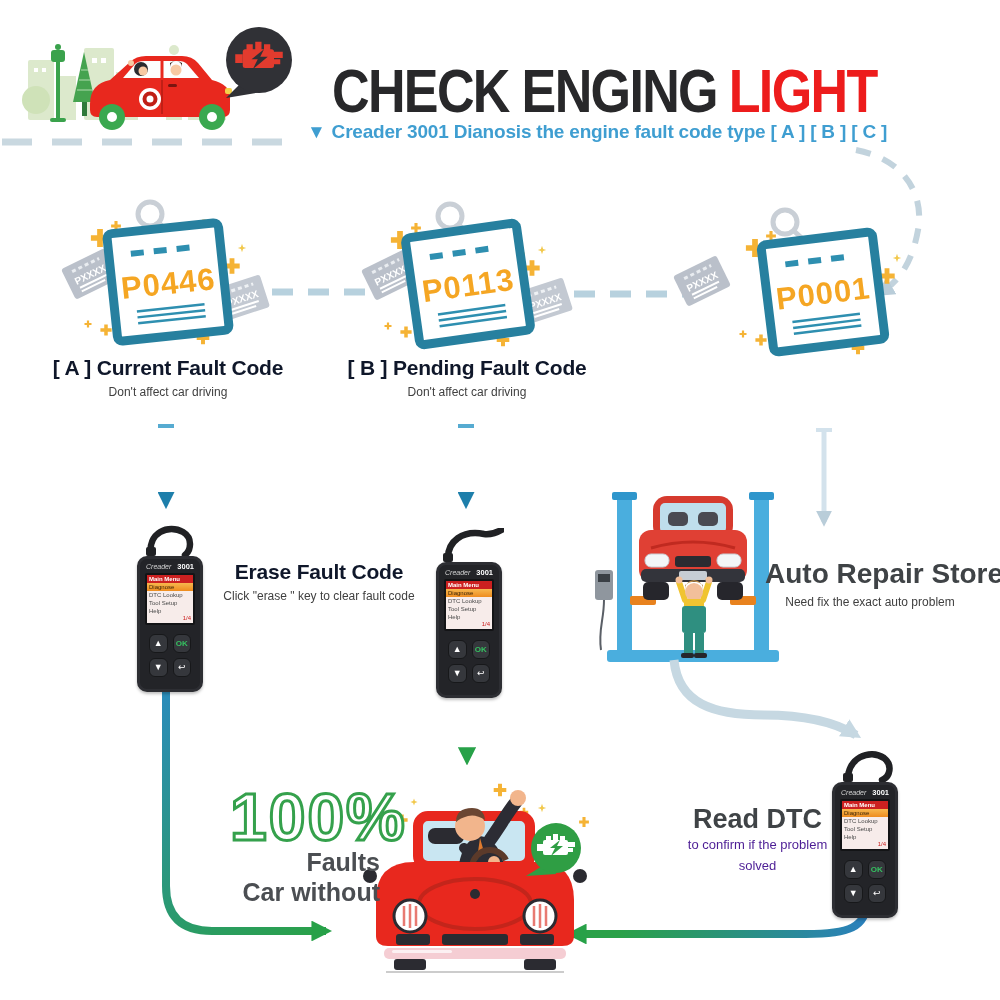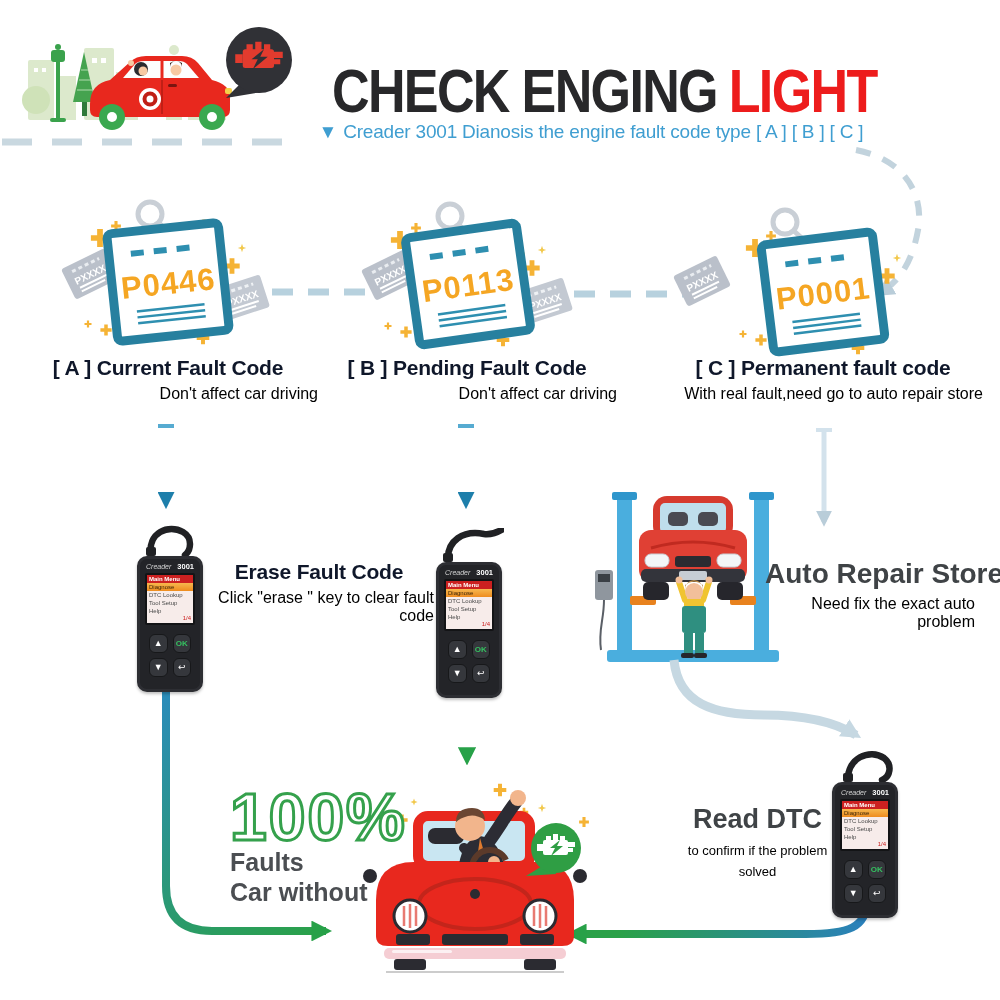--- a/index.html
+++ b/index.html
@@ -6,37 +6,37 @@
   #stage{position:relative;width:1000px;height:1000px;background:#fff;overflow:hidden;
          font-family:"Liberation Sans","DejaVu Sans",sans-serif;}
   .abs{position:absolute;}
   .center{text-align:center;}
   svg{display:block;}
 
   
   .h-title{font-size:62px;font-weight:bold;color:#28282a;letter-spacing:-2px;white-space:nowrap;
            transform:scaleX(.84);transform-origin:center;line-height:1;}
   .h-title .red{color:#ed1c1c;margin-left:14px;}
-  .h-sub{font-size:19px;font-weight:normal;color:#3f9ed1;white-space:nowrap;letter-spacing:-0.2px;margin-left:32px;}
+  .h-sub{font-size:19px;font-weight:bold;color:#3f9ed1;white-space:nowrap;letter-spacing:-0.2px;margin-left:32px;}
   .h-sub .mark{margin-right:6px;}
 
   
   .sec-title{font-size:21px;font-weight:bold;color:#0f172a;letter-spacing:-0.2px;white-space:nowrap;}
-  .sec-desc{font-size:16px;color:#000000;margin-top:5px;text-align:right;}
+  .sec-desc{font-size:12px;color:#404040;margin-top:5px;}
   .dk-title{font-size:28px;font-weight:bold;color:#3f4346;white-space:nowrap;}
 
   
   .pct{font-size:66px;font-weight:bold;color:#fff;-webkit-text-stroke:3px #35a14c;
        letter-spacing:2px;line-height:0.9;}
   .res-line{font-size:25px;font-weight:bold;color:#4b4e52;line-height:1.2;}
 
   
   .yn{font-size:29px;font-weight:bold;color:#2fa14a;}
   .rdtc{font-size:27px;font-weight:bold;color:#3f4346;margin-top:20px;}
-  .rd-desc{font-size:13px;color:#000000;margin-top:6px;line-height:1.6;}
+  .rd-desc{font-size:13px;color:#4c1d95;line-height:1.6;}
 
   
   .device{position:absolute;width:70px;z-index:5;}
   .cable{width:70px;height:34px;}
   .dev-body{width:66px;margin-left:2px;background:#232428;border:3px solid #2d2e33;border-radius:10px;
             box-sizing:border-box;box-shadow:0 2px 3px rgba(0,0,0,.25);}
   .dev-head{display:flex;justify-content:space-between;align-items:center;padding:3px 6px 1px 6px;}
   .dev-brand{font-style:italic;font-size:7px;color:#d5d5d5;}
   .dev-model{font-size:7.5px;font-weight:bold;color:#fff;}
   .dev-screen{margin:1px 5px;background:#131416;padding:2px;border-radius:2px;}
@@ -398,35 +398,31 @@
 </div>
 
 <div class="abs center" style="left:18px;top:356px;width:300px">
   <div class="sec-title">[ A ] Current Fault Code</div>
   <div class="sec-desc">Don't affect car driving</div>
 </div>
 <div class="abs center" style="left:317px;top:356px;width:300px">
   <div class="sec-title">[ B ] Pending Fault Code</div>
   <div class="sec-desc">Don't affect car driving</div>
 </div>
-<div class="abs center" style="left:663px;top:356px;width:320px">
-  <div class="sec-title">[ C ] Permanent fault code</div>
-  <div class="sec-desc">With real fault,need go to auto repair store</div>
-</div>
 
 <div class="abs center" style="left:204px;top:560px;width:230px">
   <div class="sec-title">Erase Fault Code</div>
   <div class="sec-desc">Click "erase " key to clear fault code</div>
 </div>
 <div class="abs center" style="left:765px;top:558px;width:210px">
   <div class="dk-title">Auto Repair Store</div>
   <div class="sec-desc">Need fix the exact auto problem</div>
 </div>
 
-<div class="abs" style="left:230px;top:788px;width:150px;text-align:left">
+<div class="abs" style="left:230px;top:788px;width:150px;text-align:right">
   <div class="pct">100%</div>
   <div class="res-line">Faults</div>
   <div class="res-line">Car without</div>
 </div>
 
 <div class="abs center" style="left:655px;top:784px;width:205px">
   <div class="rdtc">Read DTC</div>
   <div class="rd-desc"><span>to confirm if the problem</span><br><span>solved</span></div>
 </div>
 

